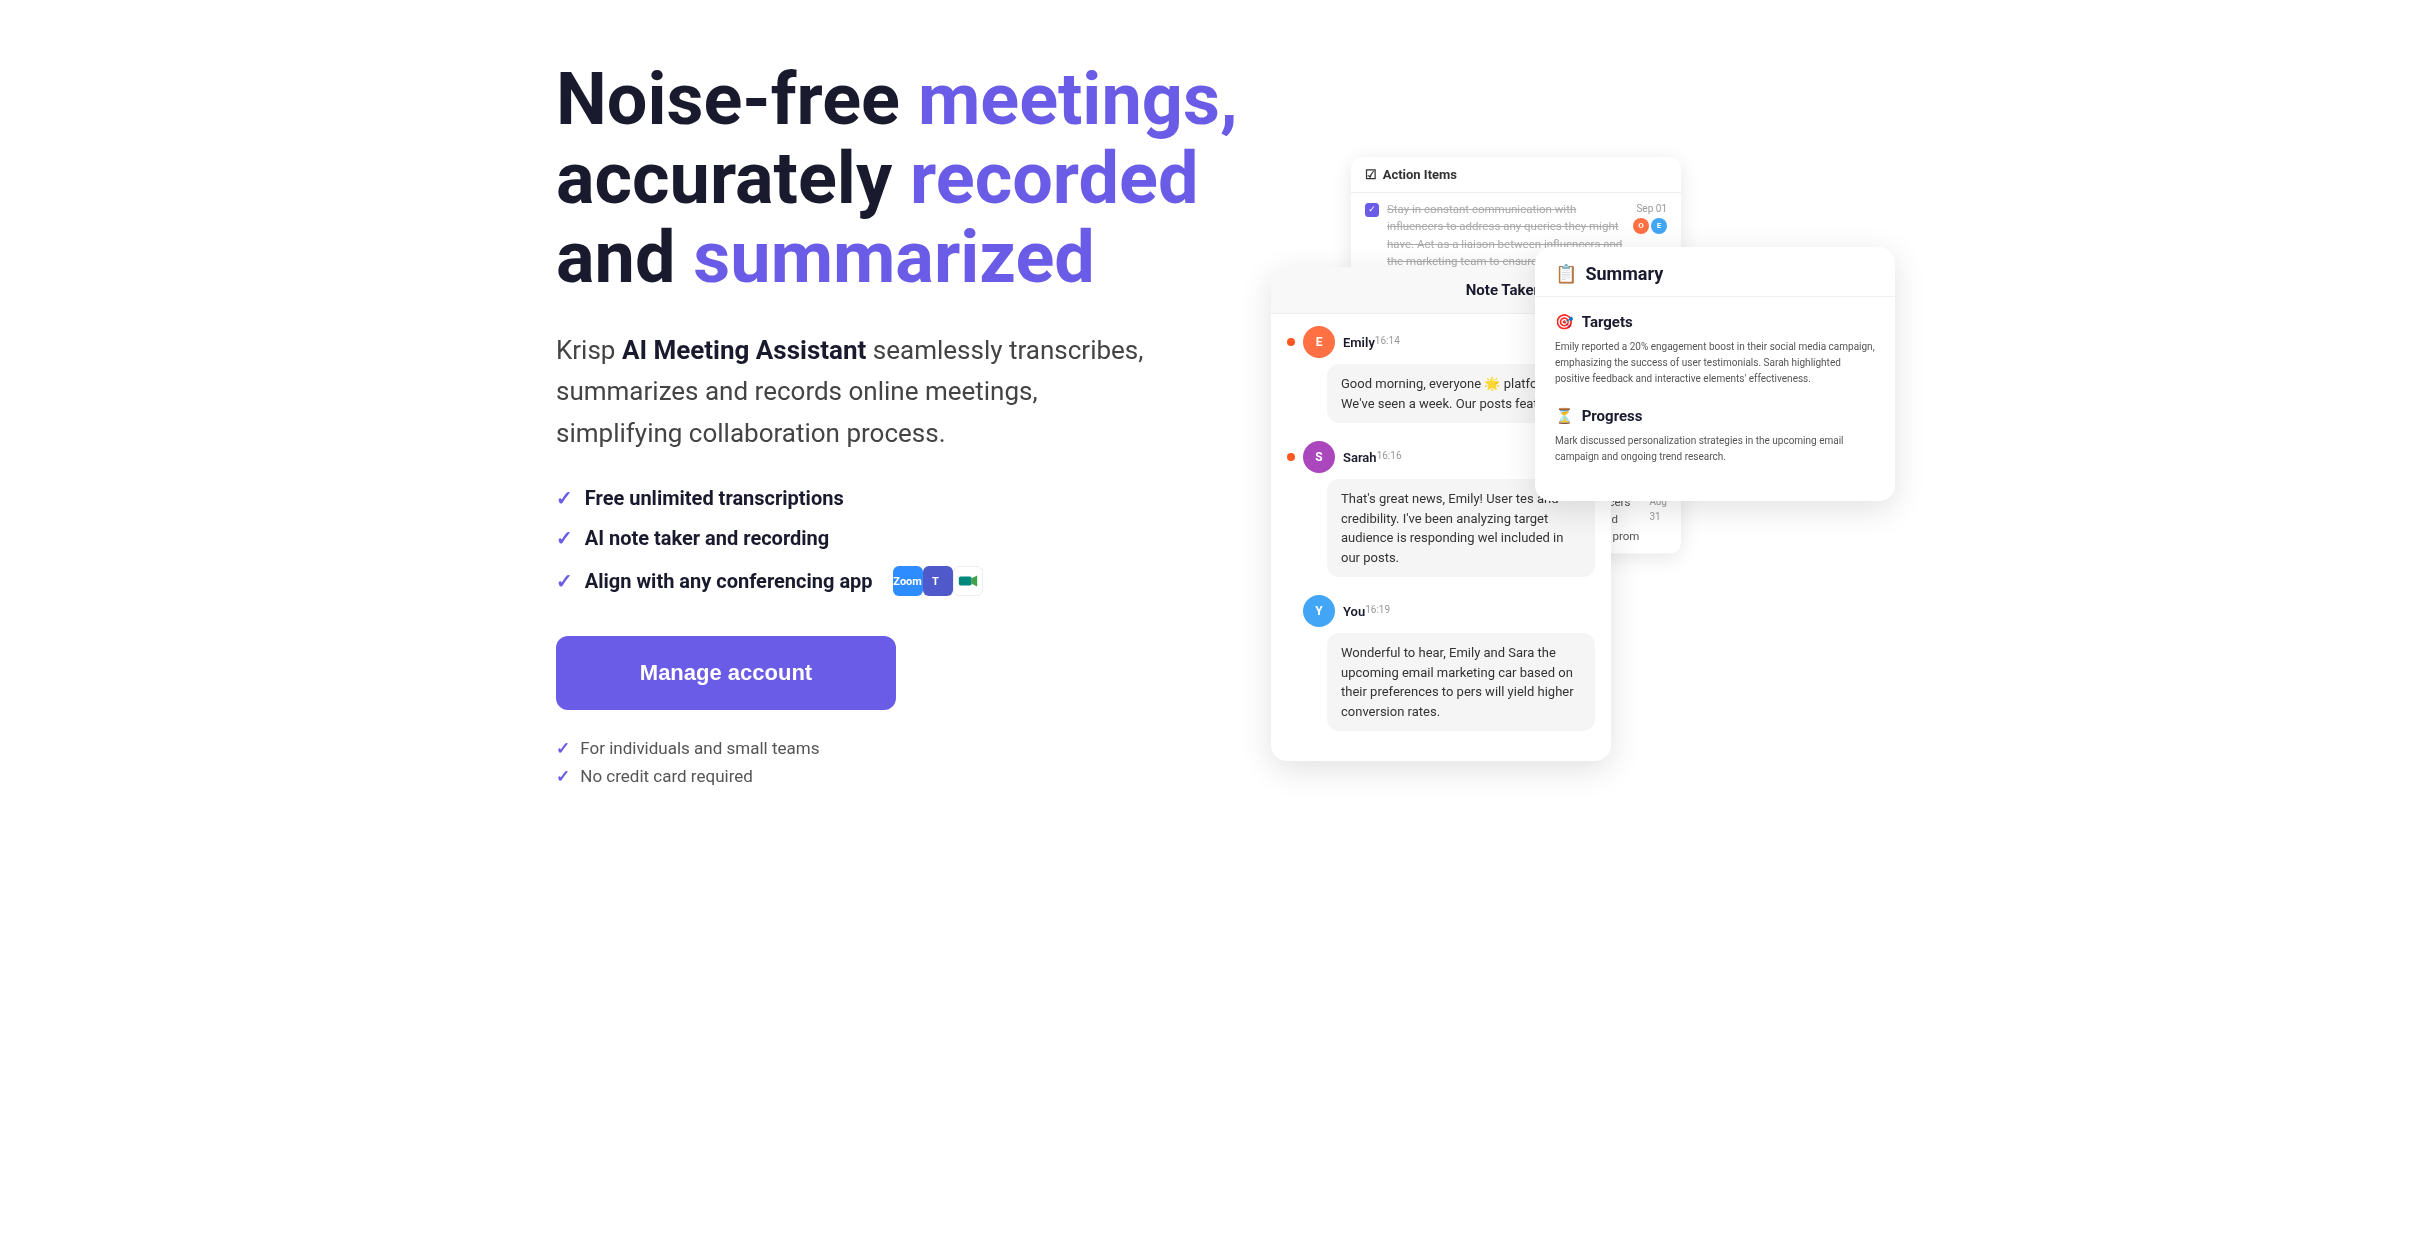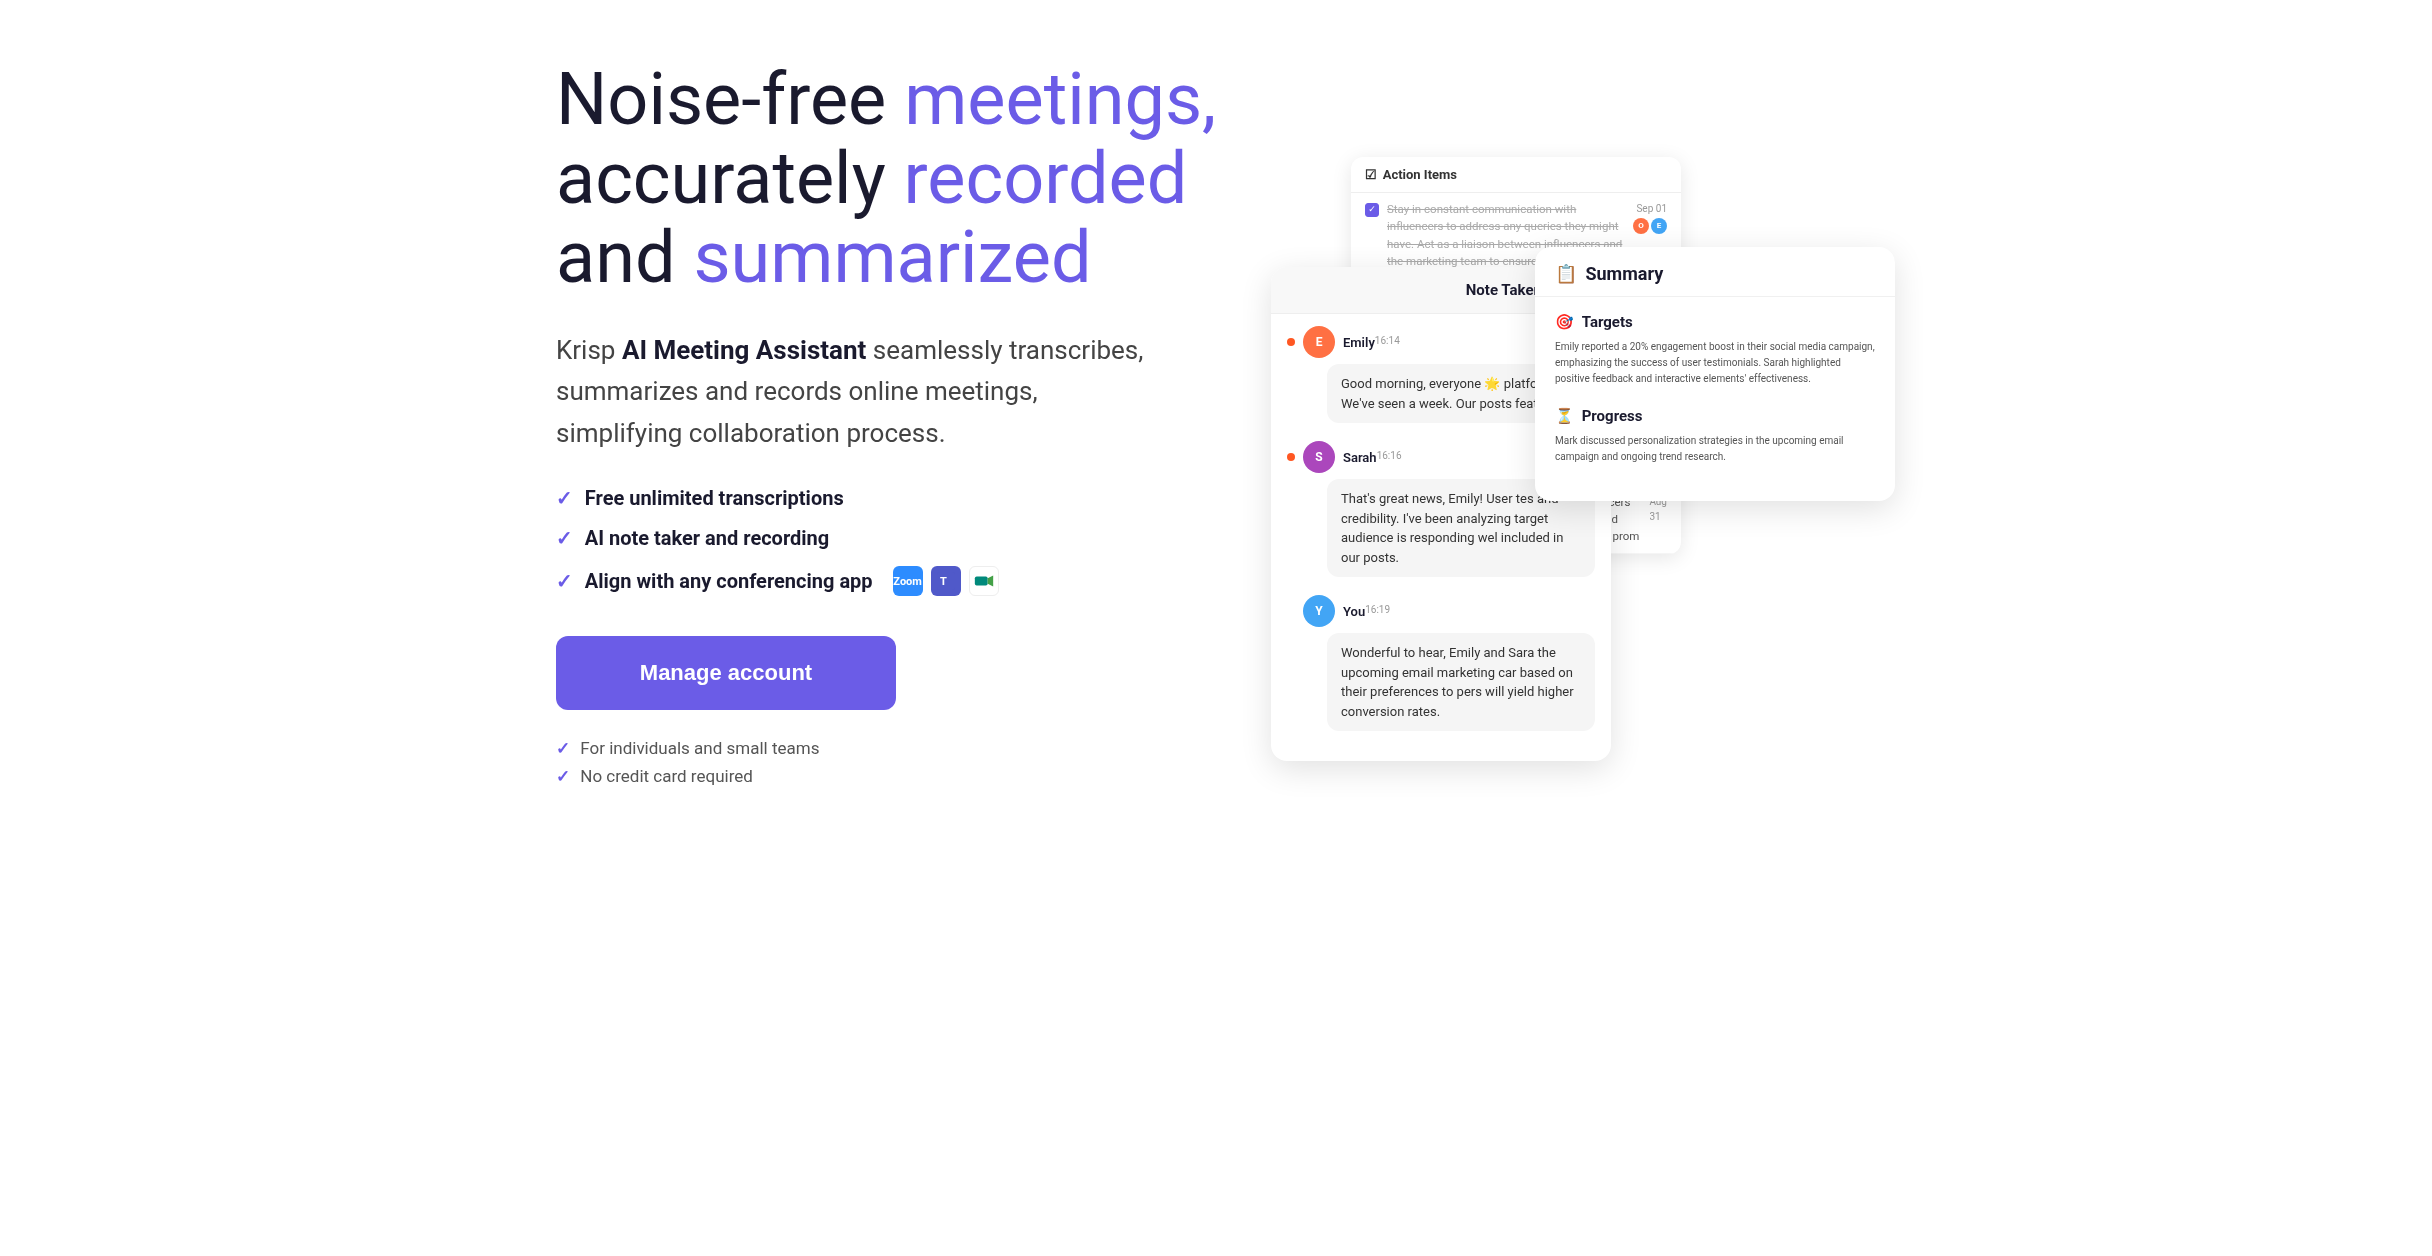--- a/index.html
+++ b/index.html
@@ -17,21 +17,21 @@
       max-width: 1440px;
       margin: 0 auto;
       min-height: 650px;
     }
     .left-col {
       flex: 0 0 55%;
       max-width: 55%;
     }
     .headline {
       font-size: 72px;
-      font-weight: 400;
+      font-weight: 700;
       line-height: 1.1;
       color: #1a1a2e;
       margin-bottom: 32px;
     }
     .headline .accent {
       color: #6b5ce7;
     }
     .subtitle {
       font-size: 26px;
       color: #444;
@@ -56,21 +56,21 @@
       align-items: center;
       gap: 12px;
     }
     .features-list li .check {
       color: #6b5ce7;
       font-size: 20px;
       font-weight: 700;
     }
     .app-icons {
       display: inline-flex;
-      gap: 8px;
+      gap: 0;
       align-items: center;
       margin-left: 8px;
     }
     .app-icon {
       width: 30px;
       height: 30px;
       border-radius: 6px;
       display: inline-flex;
       align-items: center;
       justify-content: center;

